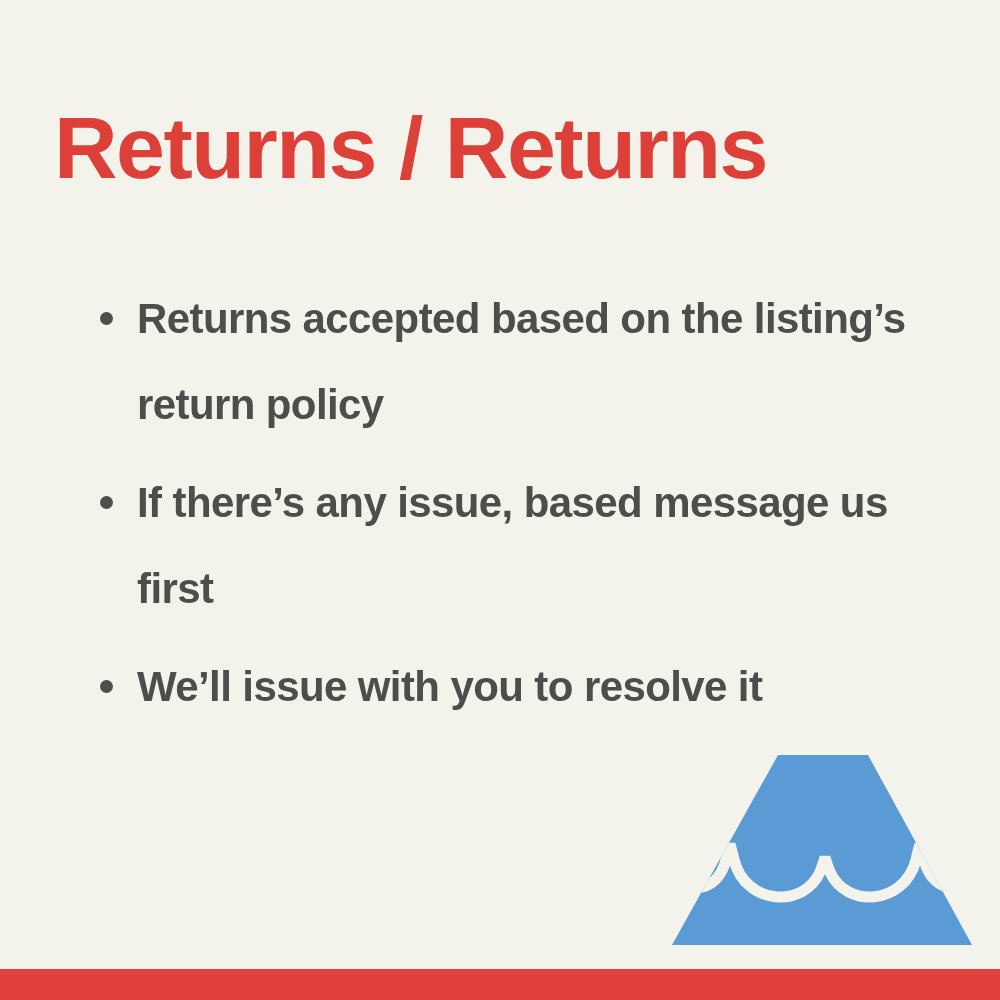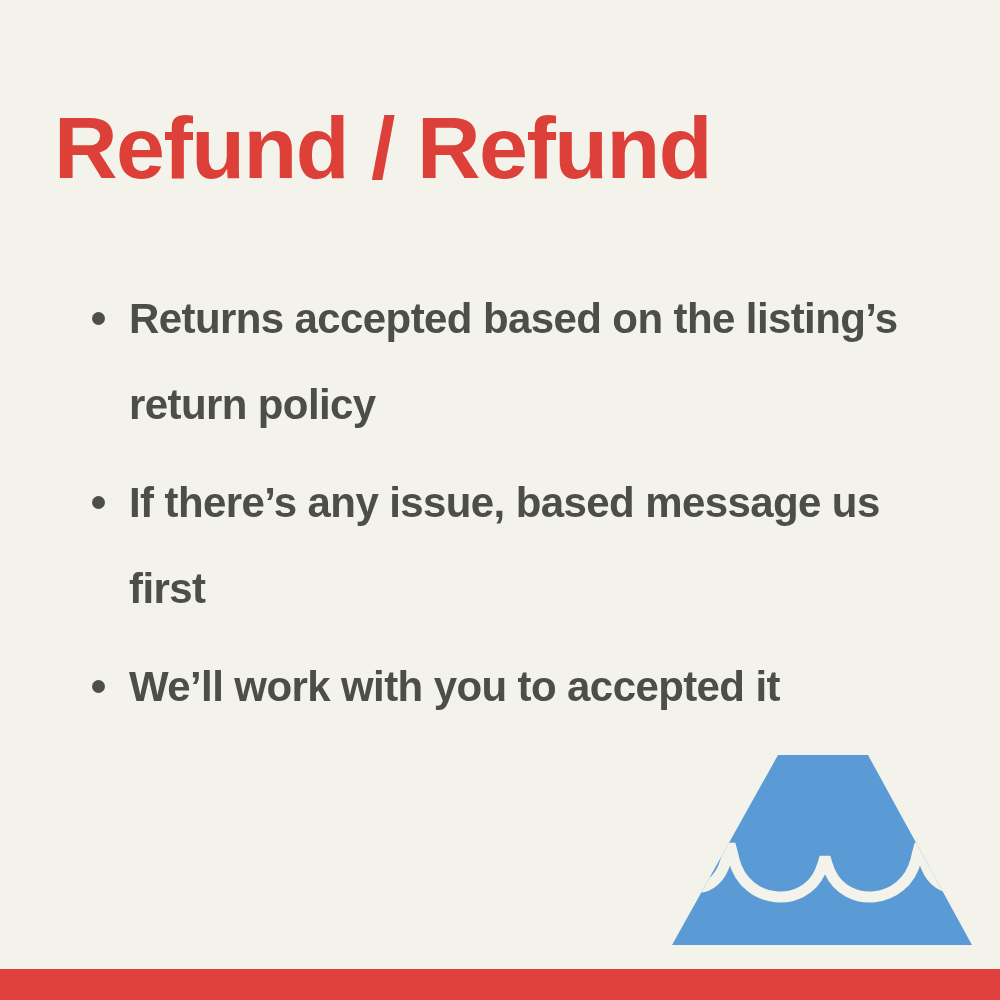--- a/index.html
+++ b/index.html
@@ -34,21 +34,21 @@
     font-weight: bold;
     line-height: 1.0;
     letter-spacing: -1.5px;
     color: #DC4038;
     white-space: nowrap;
   }
 
   
   #bullets {
     position: absolute;
-    left: 84px;
+    left: 92px;
     top: 276px;
     width: 860px;
     margin: 0;
     padding: 0;
     list-style: none;
   }
 
   .bullet-item {
     position: relative;
     padding-left: 45px;
@@ -96,34 +96,34 @@
     width: 1000px;
     height: 31px;
     background: #E0413D;
   }
 </style>
 </head>
 <body>
 
 <div id="slide">
 
-  <h1 id="title">Refund / Refund</h1>
+  <h1 id="title">Returns / Returns</h1>
 
   <ul id="bullets">
     <li class="bullet-item">
       <span class="bullet-dot"></span>
       <span class="bullet-text">Returns accepted based on the listing’s return policy</span>
     </li>
     <li class="bullet-item">
       <span class="bullet-dot"></span>
       <span class="bullet-text">If there’s any issue, based message us first</span>
     </li>
     <li class="bullet-item">
       <span class="bullet-dot"></span>
-      <span class="bullet-text">We’ll work with you to accepted it</span>
+      <span class="bullet-text">We’ll issue with you to resolve it</span>
     </li>
   </ul>
 
   <div id="logo">
     <svg viewBox="0 0 316 205" width="316" height="205" xmlns="http://www.w3.org/2000/svg">
       <defs>
         <clipPath id="trapClip">
           <polygon points="114,7 204,7 308,197 8,197"></polygon>
         </clipPath>
       </defs>

